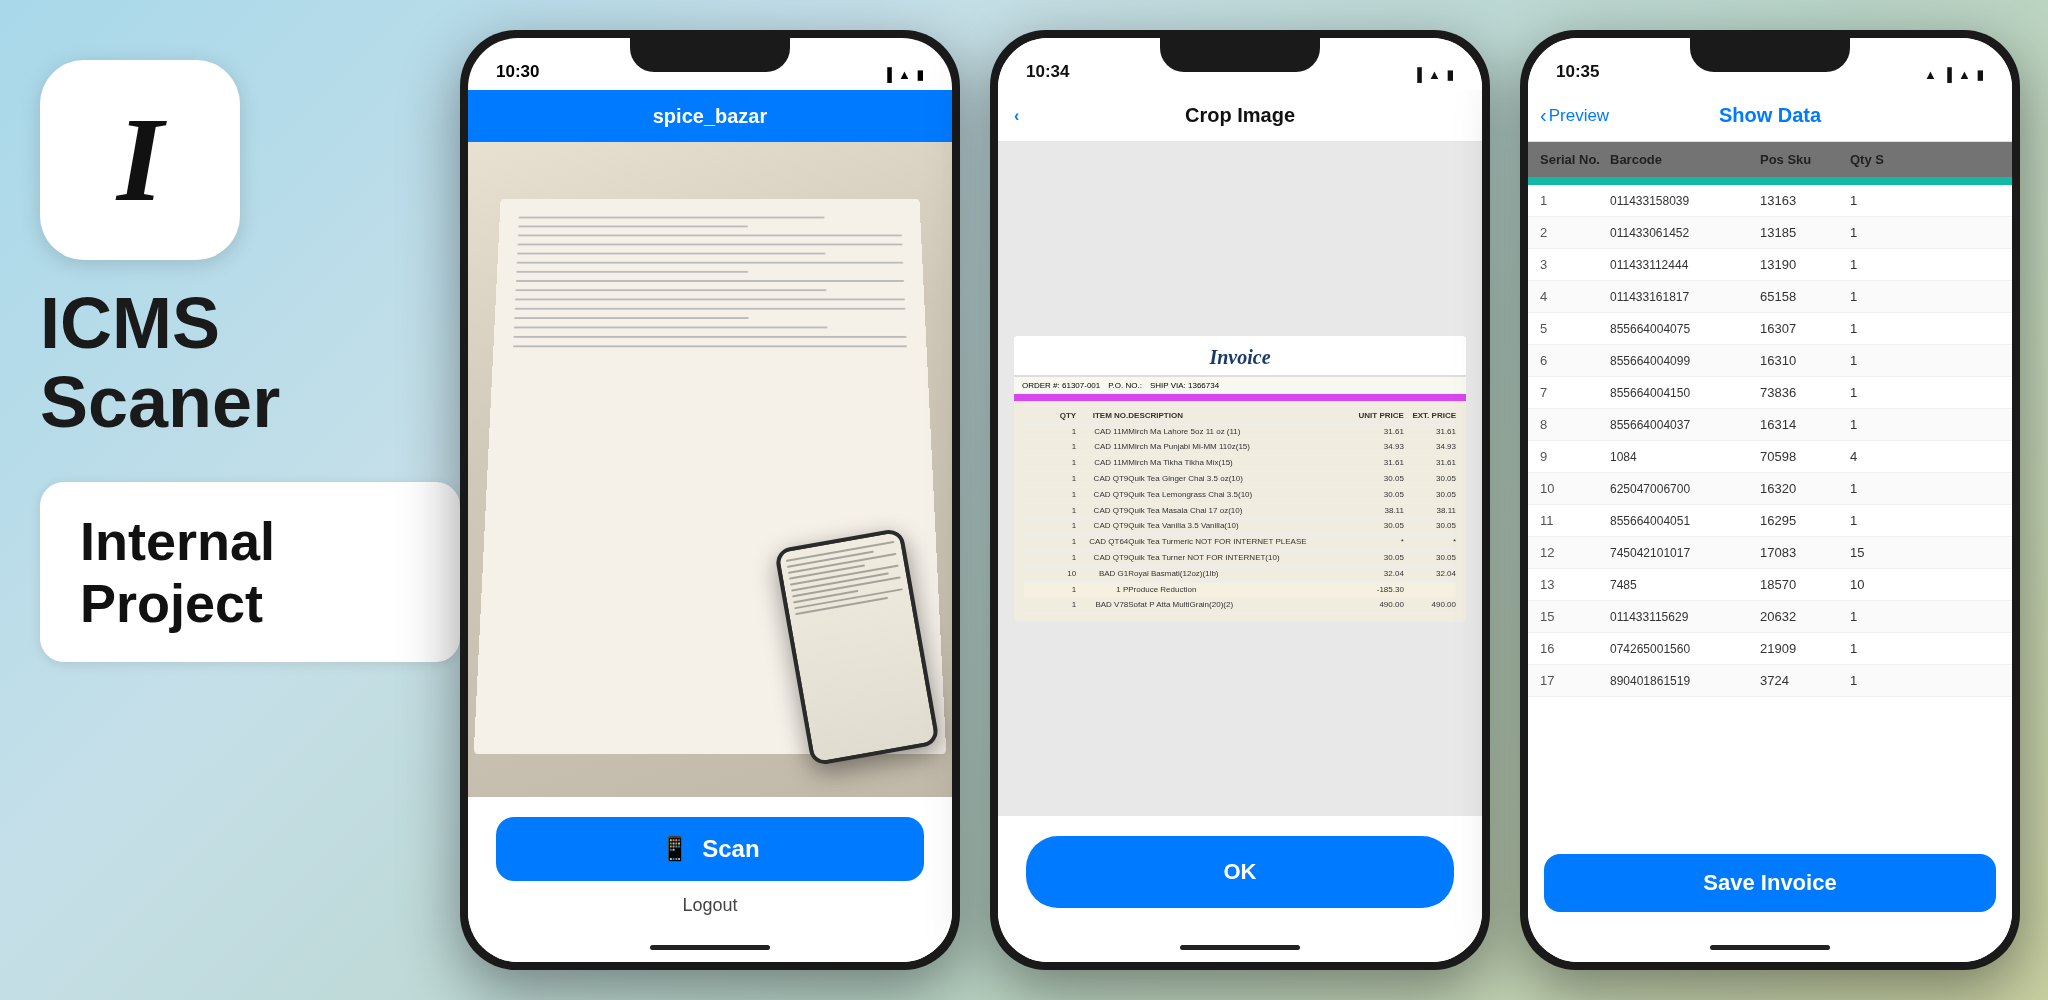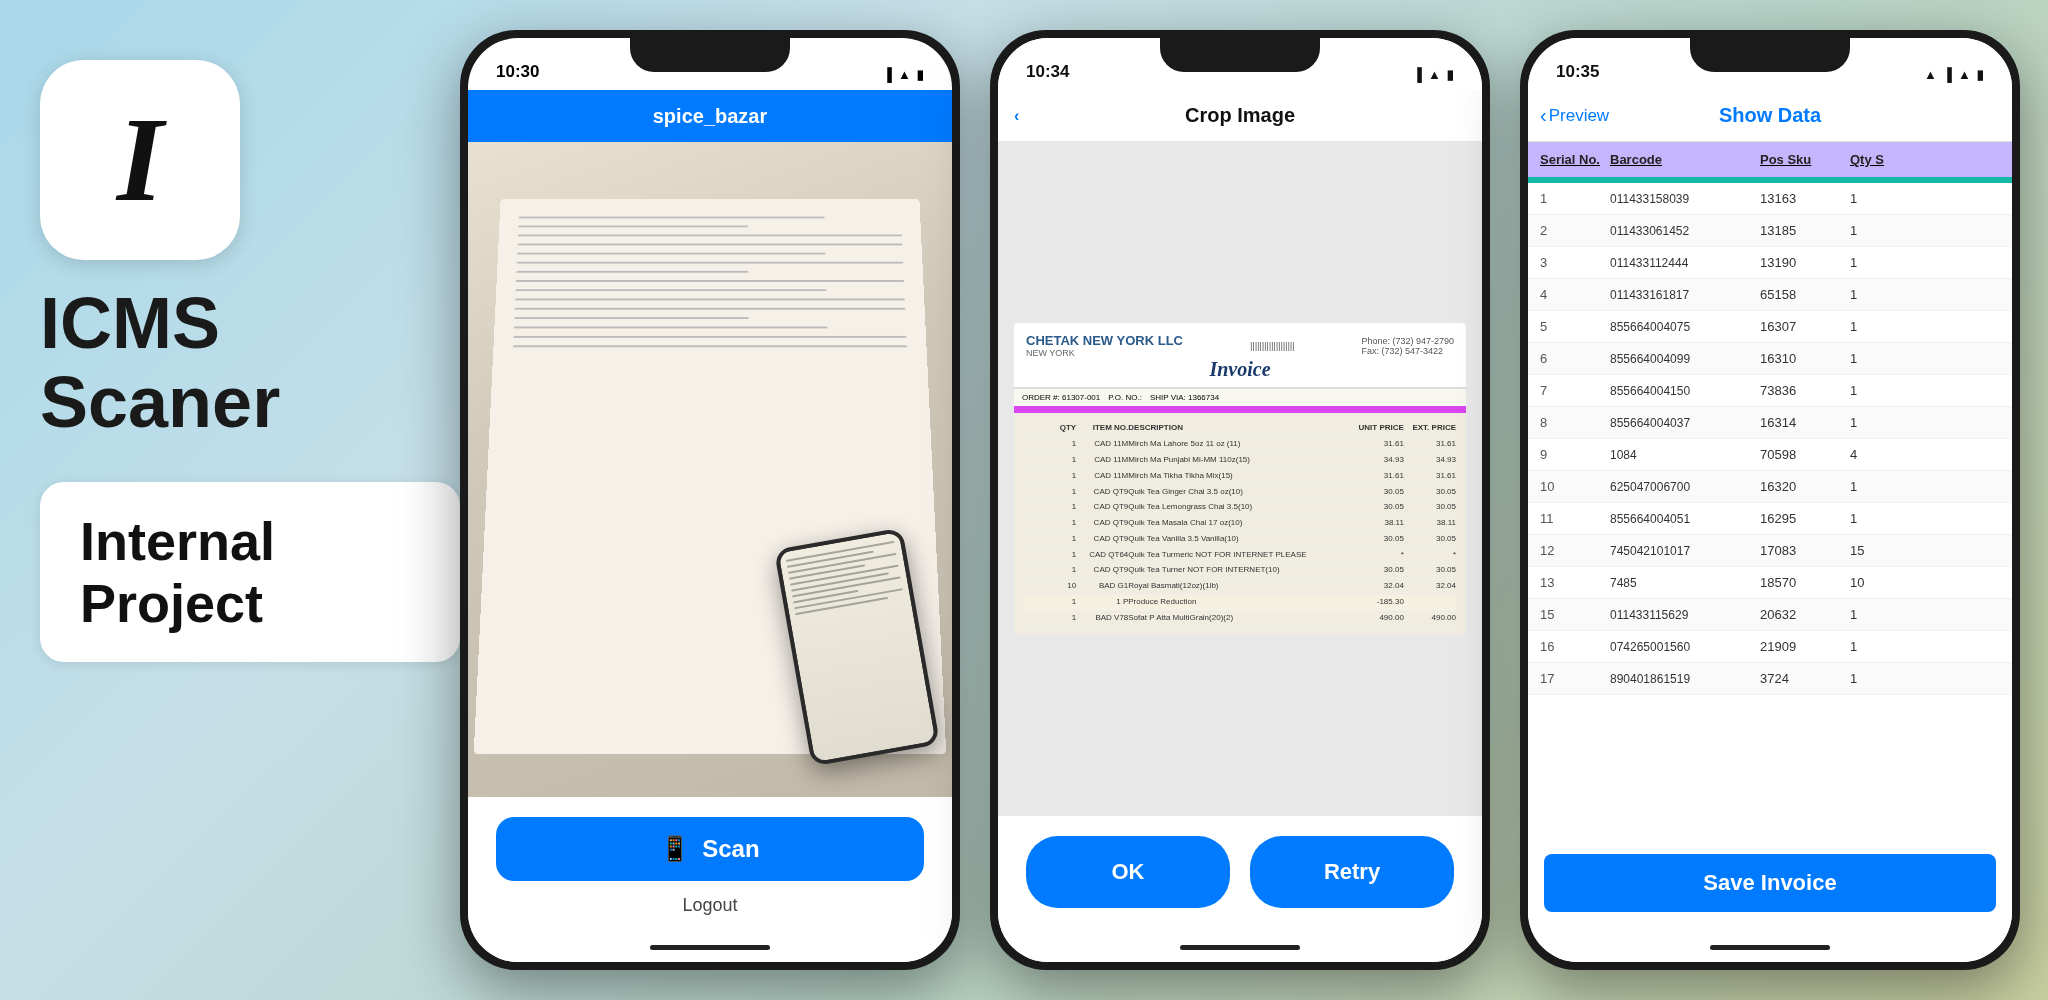--- a/index.html
+++ b/index.html
@@ -349,24 +349,23 @@
       background: #007AFF;
     }
 
     .data-table {
       flex: 1;
       overflow: hidden;
     }
 
     .table-header {
       display: flex;
-      background: #c4b5fd;
-      border-bottom: 6px solid #14b8a6;
+      background: #737373;
+      border-bottom: 8px solid #14b8a6;
       padding: 10px 12px;
-      text-decoration: underline;
     }
 
     .th {
       font-size: 13px;
       font-weight: 700;
       color: #222;
     }
 
     .th.serial { width: 70px; }
     .th.barcode { width: 150px; }
@@ -398,21 +397,21 @@
 
     .save-invoice-bar {
       padding: 12px 16px 20px;
       background: white;
     }
 
     .save-invoice-btn {
       width: 100%;
       height: 58px;
       background: #007AFF;
-      border-radius: 8px;
+      border-radius: 16px;
       display: flex;
       align-items: center;
       justify-content: center;
       color: white;
       font-size: 22px;
       font-weight: 600;
     }
 
     
     .home-indicator {
@@ -539,30 +538,20 @@
       <div class="nav-bar white">
         <div class="nav-back">
           <span class="chevron">‹</span>
         </div>
         <span>Crop Image</span>
       </div>
 
       <div class="crop-image-area">
         <div class="invoice-image">
           <div class="invoice-header">
-            <div style="display:flex; justify-content:space-between; align-items:center;">
-              <div>
-                <div class="invoice-company">CHETAK NEW YORK LLC</div>
-                <div style="font-size:9px; color:#666;">NEW YORK</div>
-              </div>
-              <div style="text-align:center;">
-                <div style="font-size:9px; color:#555; font-style:italic;">|||||||||||||||||||</div>
-              </div>
-              <div style="font-size:9px; color:#555;">Phone: (732) 947-2790<br>Fax: (732) 547-3422</div>
-            </div>
             <div class="invoice-word" style="font-style:italic; font-family: Georgia, serif; font-size:20px; color: #1a3a6a;">Invoice</div>
           </div>
           <div style="background:#ddd; height:1px;"></div>
           <div style="padding: 4px 8px; font-size: 8px; background: #f8f8f0; display: flex; gap: 8px; border-bottom: 7px solid #d946ef;">
             <span>ORDER #: 61307-001</span>
             <span>P.O. NO.:</span>
             <span>SHIP VIA: 1366734</span>
           </div>
           <div class="invoice-body">
             <div class="inv-row">
@@ -655,21 +644,20 @@
               <span class="inv-col wide">Sofat P Atta MultiGrain(20)(2)</span>
               <span class="inv-col narrow">490.00</span>
               <span class="inv-col narrow">490.00</span>
             </div>
           </div>
         </div>
       </div>
 
       <div class="crop-buttons">
         <div class="crop-btn">OK</div>
-        <div class="crop-btn">Retry</div>
       </div>
 
       <div class="home-indicator">
         <div class="home-bar"></div>
       </div>
     </div>
   </div>
 
   <div class="phone-frame">
     <div class="phone-screen">

